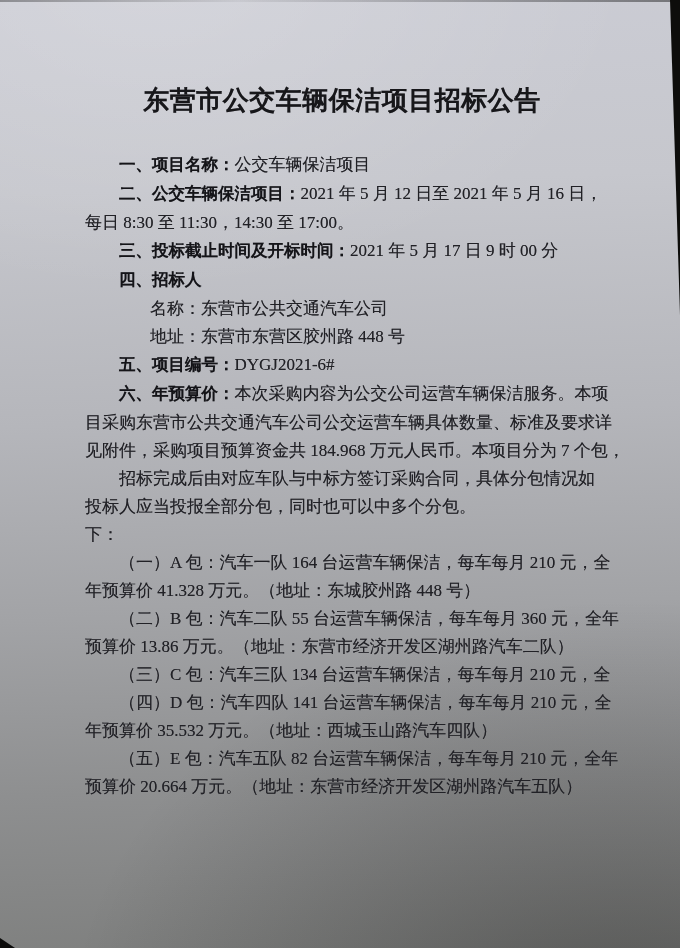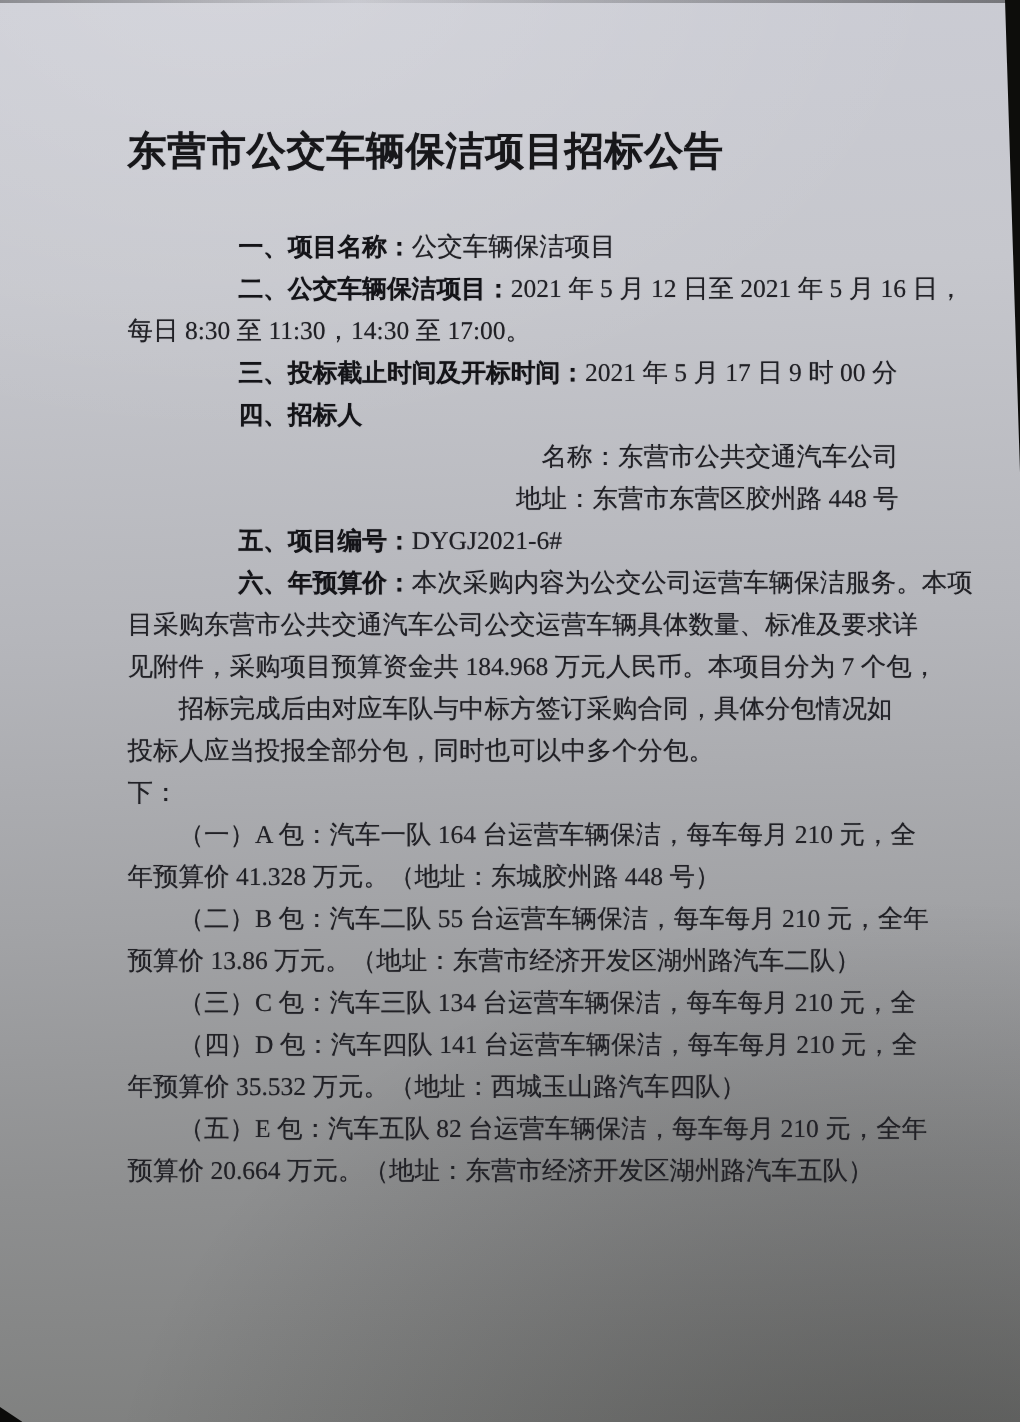--- a/index.html
+++ b/index.html
@@ -13,29 +13,29 @@
   }
   .content {
     position:absolute; left:85px; top:86px; width:514px;
     color:#212126;
     text-shadow:0 0 0.6px rgba(40,40,45,0.55);
   }
   .title {
     margin:0 0 35px 0;
     font-family:"Liberation Serif","DejaVu Serif",serif;
     font-weight:800; font-size:26px; line-height:30px;
-    letter-spacing:0.5px; color:#17171a;
+    letter-spacing:0.5px; text-align:center; color:#17171a;
   }
   .line { font-size:17px; line-height:28px; white-space:nowrap; }
   .line b {
-    font-family:Liberation Serif, serif;
-    font-weight:700; font-size:16.5px; color:#141418;margin-left:40px;
+    font-family:Liberation Mono, monospace;
+    font-weight:700; font-size:16.5px; color:#141418;
   }
   .ind2 { padding-left:34px; }
-  .ind4 { padding-left:65px;text-align:right; }
+  .ind4 { padding-left:65px; }
   .edge-tr {
     position:absolute; top:0; right:0; width:10px; height:315px;
     background:#0d0d0b;
     clip-path:polygon(100% 0, 0 0, 100% 100%);
   }
   .edge-bl {
     position:absolute; bottom:0; left:0; width:15px; height:10px;
     background:#0b0b0a;
     clip-path:polygon(0 0, 0 100%, 100% 100%);
   }
@@ -60,21 +60,21 @@
     <div class="line ind4"><span>地址：东营市东营区胶州路 448 号</span></div>
     <div class="line ind2"><b>五、项目编号：</b><span>DYGJ2021-6#</span></div>
     <div class="line ind2"><b>六、年预算价：</b><span>本次采购内容为公交公司运营车辆保洁服务。本项</span></div>
     <div class="line"><span>目采购东营市公共交通汽车公司公交运营车辆具体数量、标准及要求详</span></div>
     <div class="line"><span>见附件，采购项目预算资金共 184.968 万元人民币。本项目分为 7 个包，</span></div>
     <div class="line ind2"><span>招标完成后由对应车队与中标方签订采购合同，具体分包情况如</span></div>
     <div class="line"><span>投标人应当投报全部分包，同时也可以中多个分包。</span></div>
     <div class="line"><span>下：</span></div>
     <div class="line ind2"><span>（一）A 包：汽车一队 164 台运营车辆保洁，每车每月 210 元，全</span></div>
     <div class="line"><span>年预算价 41.328 万元。（地址：东城胶州路 448 号）</span></div>
-    <div class="line ind2"><span>（二）B 包：汽车二队 55 台运营车辆保洁，每车每月 210 元，全年</span></div>
+    <div class="line ind2"><span>（二）B 包：汽车二队 55 台运营车辆保洁，每车每月 360 元，全年</span></div>
     <div class="line"><span>预算价 13.86 万元。（地址：东营市经济开发区湖州路汽车二队）</span></div>
     <div class="line ind2"><span>（三）C 包：汽车三队 134 台运营车辆保洁，每车每月 210 元，全</span></div>
     <div class="line ind2"><span>（四）D 包：汽车四队 141 台运营车辆保洁，每车每月 210 元，全</span></div>
     <div class="line"><span>年预算价 35.532 万元。（地址：西城玉山路汽车四队）</span></div>
     <div class="line ind2"><span>（五）E 包：汽车五队 82 台运营车辆保洁，每车每月 210 元，全年</span></div>
     <div class="line"><span>预算价 20.664 万元。（地址：东营市经济开发区湖州路汽车五队）</span></div>
   </div>
 
   <div class="edge-top"></div>
   <div class="edge-tr"></div>

